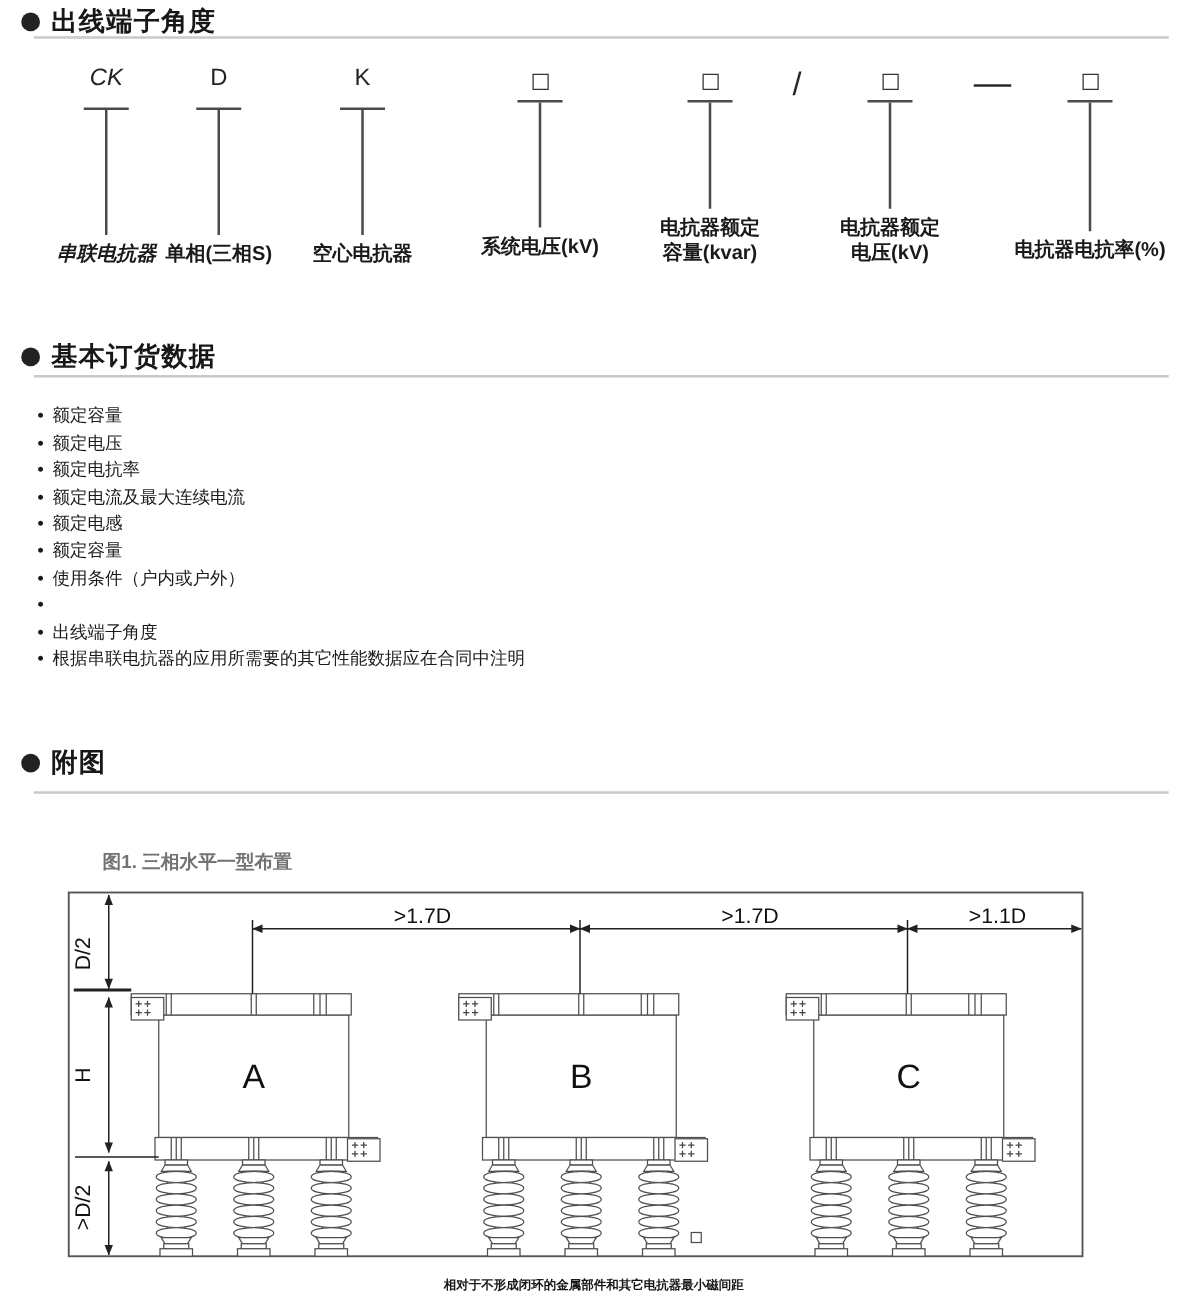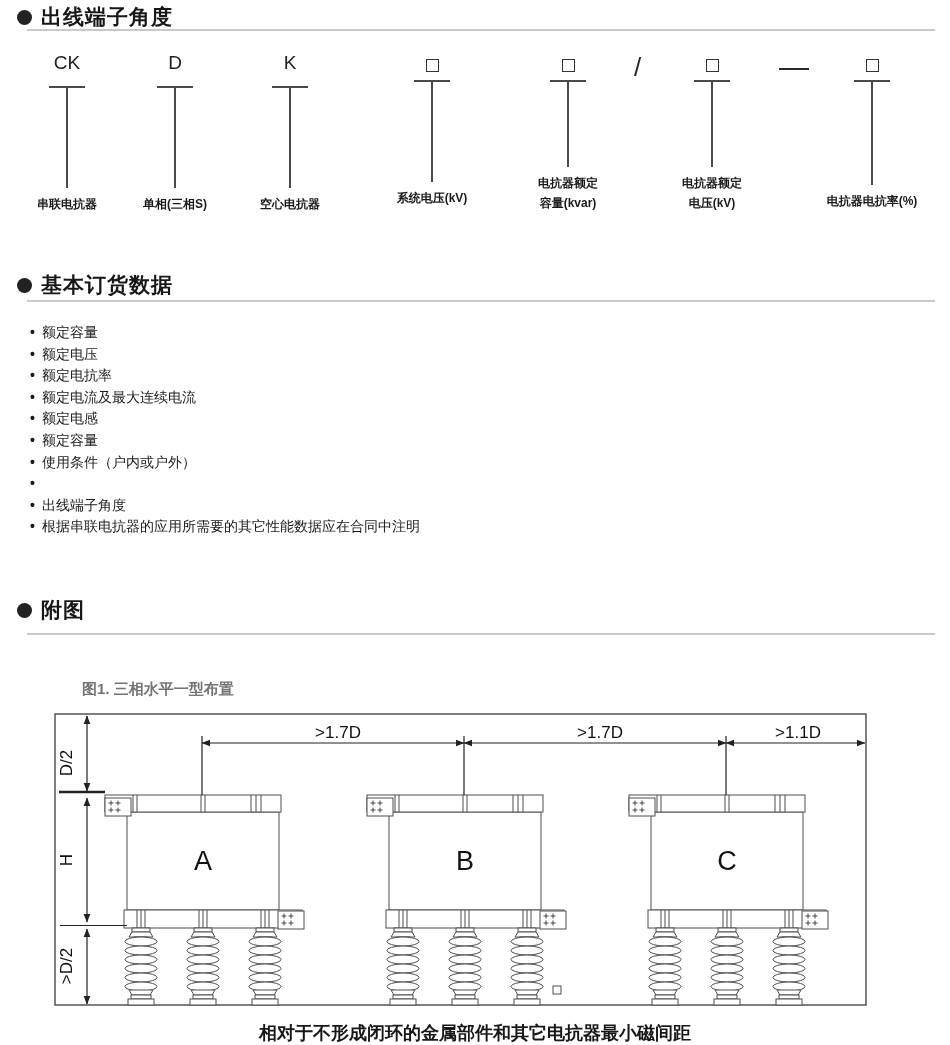--- a/index.html
+++ b/index.html
@@ -18,22 +18,22 @@
   #hdr1 { top:3px; }   #rule1 { top:29px; }
   #hdr2 { top:271px;align-items:center; } #rule2 { top:300px; }
   #hdr3 { top:596px; } #rule3 { top:633px; }
 
   
   .mcol { position:absolute; top:50px; text-align:center; }
   .mcol .sym  { height:28px; font-size:19px; font-weight:500; color:#222; line-height:26px; }
   .code-box   { width:13px; height:13px; border:1.5px solid #333; margin:9px auto 2px; }
   .tbar  { width:36px; height:2px; background:#4a4a4a; margin:8px auto 0; }
   .vline { width:2px;  background:#4a4a4a; margin:0 auto; }
-  .lbl   { font-size:12px; font-weight:600; line-height:20px; margin-top:6px; color:#1a1a1a; white-space:nowrap; }
-  #mc1 { left:2px;   width:130px; }
+  .lbl   { font-size:16px; font-weight:600; line-height:20px; margin-top:6px; color:#1a1a1a; white-space:nowrap; }
+  #mc1 { left:20px;   width:130px;font-style:italic; }
   #mc2 { left:110px; width:130px; }
   #mc3 { left:225px; width:130px; }
   #mc4 { left:367px; width:130px; }
   #mc5 { left:508px; width:120px; }
   #mc6 { left:652px; width:120px; }
   #mc7 { left:792px; width:160px; }
   #mc1 .vline, #mc2 .vline, #mc3 .vline, #mc4 .vline { height:100px; }
   #mc5 .vline, #mc6 .vline { height:85px; }
   #mc7 .vline { height:103px; }
   .sep { position:absolute; color:#2a2a2a; }
@@ -42,21 +42,21 @@
 
   
   .order-list { position:absolute; left:30px; top:322px; }
   .order-item { display:flex; gap:7px; font-size:14px; font-weight:500; line-height:21.6px; color:#1a1a1a; }
   .order-item .dot { font-weight:700; }
 
   
   .fig-caption { position:absolute; left:82px; top:680px; font-size:15px; font-weight:700; color:#737373; }
   #fig-svg { position:absolute; left:48px; top:710px; }
   .fig-note { position:absolute; left:0; top:1021px; width:950px; text-align:center;
-              font-size:18px; font-weight:700; color:#171717; }
+              font-size:10px; font-weight:700; color:#171717; }
 
   svg text { font-family:"Liberation Sans","DejaVu Sans",sans-serif; }
   .draw  { stroke:#4f4f4f; stroke-width:1; fill:#ffffff; }
   .dline { stroke:#222; stroke-width:1.2; fill:none; }
   .dimtxt { font-size:17px; fill:#111; }
 </style>
 </head>
 <body>
 
 <div class="sec-header" id="hdr1">

